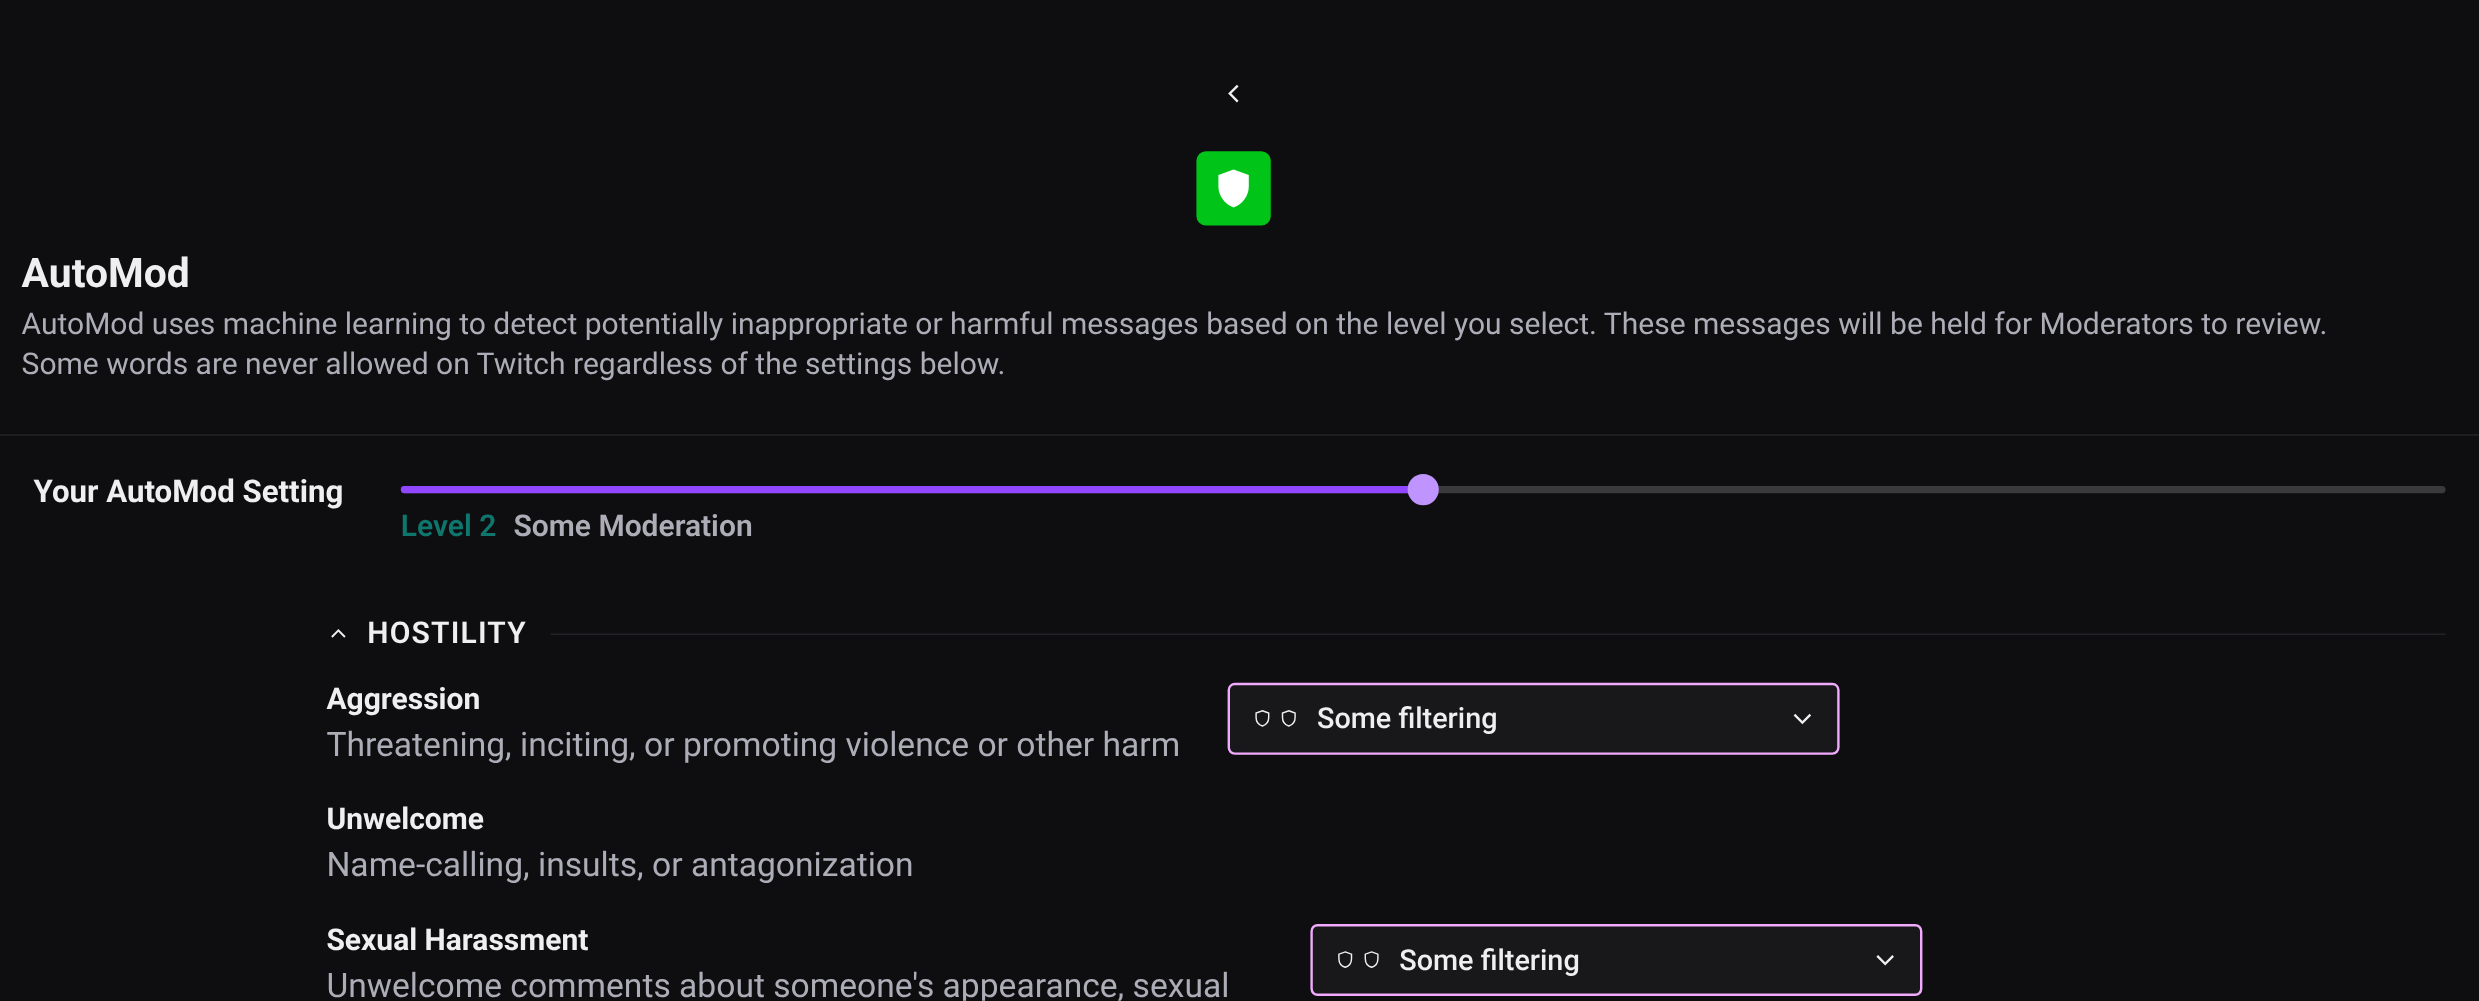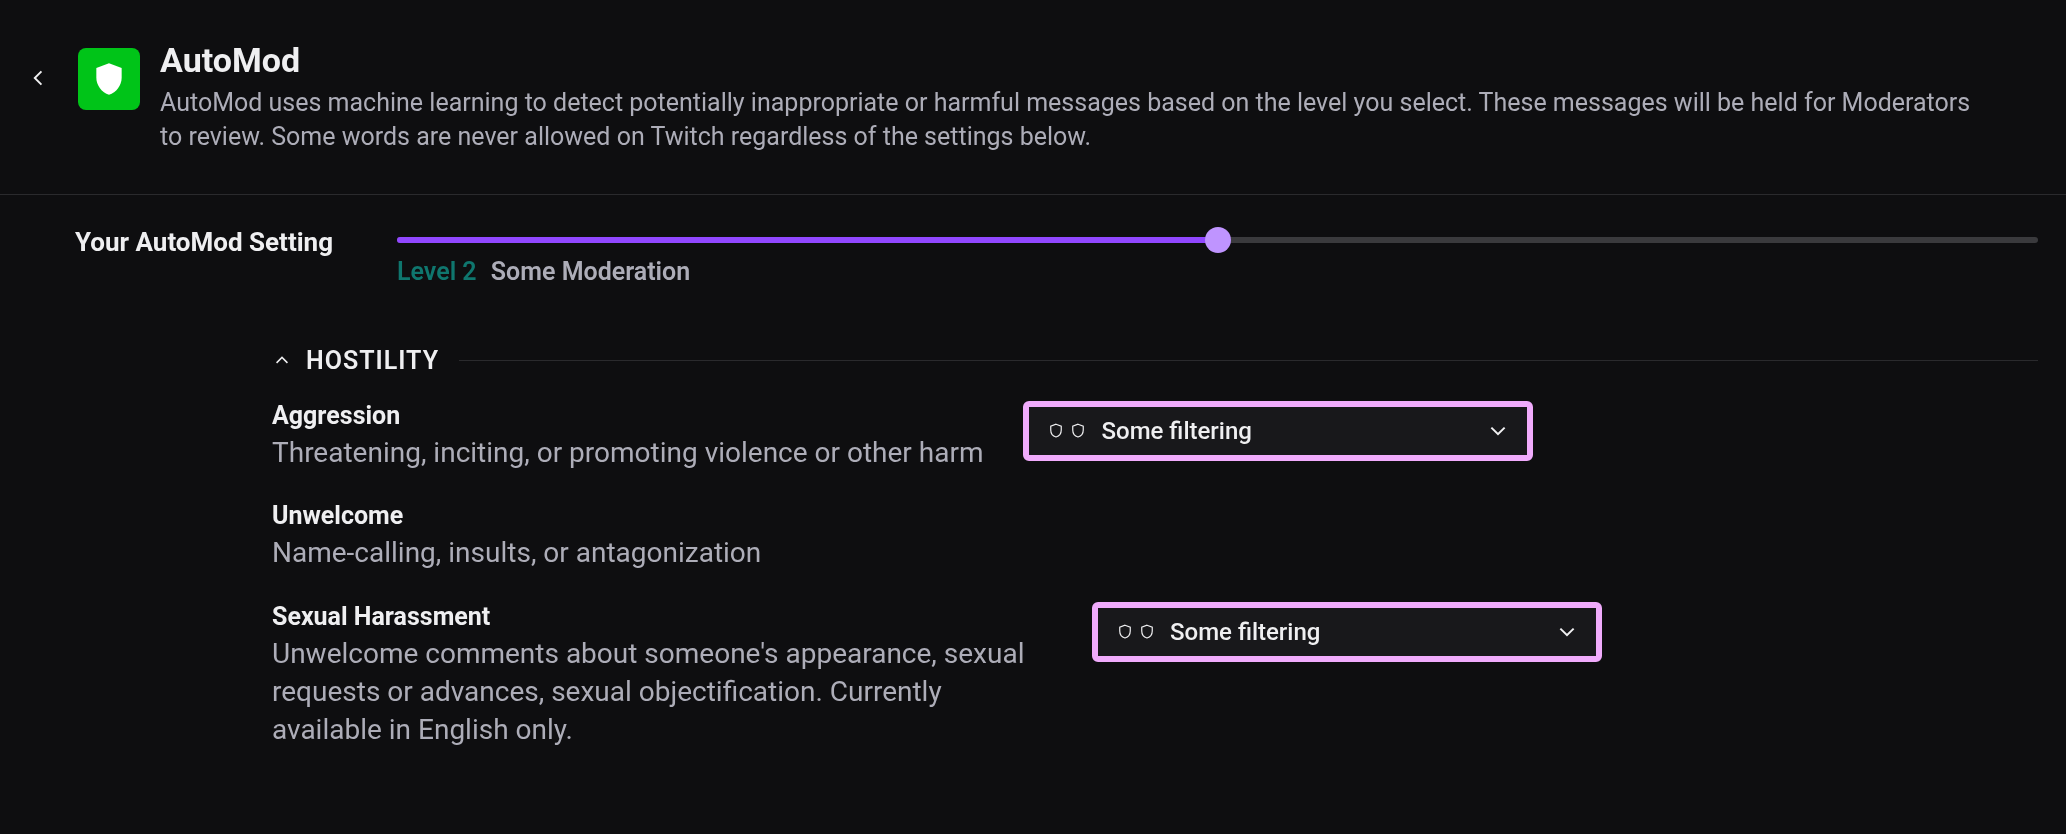--- a/index.html
+++ b/index.html
@@ -6,24 +6,25 @@
   body {
     background: #0e0e10;
     color: #efeff1;
     font-family: -apple-system, BlinkMacSystemFont, "Segoe UI", Roboto, Helvetica, Arial, sans-serif;
     width: 2066px;
     height: 834px;
     overflow: hidden;
   }
   .header {
     display: flex;
-    align-items: flex-start;
+    align-items: center;
     padding: 40px 28px 40px 18px;
     border-bottom: 1px solid #2a2a2d;
     gap: 20px;
+    flex-direction: column;
   }
   .back-btn {
     display: flex;
     align-items: center;
     justify-content: center;
     width: 40px;
     height: 40px;
     margin-top: 18px;
     cursor: pointer;
   }
@@ -47,22 +48,21 @@
   }
   .header-desc {
     font-size: 25px;
     color: #adadb8;
     line-height: 1.35;
   }
   .content { padding: 32px 28px 0 28px; }
   .setting-row {
     display: flex;
     align-items: flex-start;
-    gap: 64px;
-    margin-left: 47px;
+    gap: 48px;
   }
   .setting-label {
     font-size: 26px;
     font-weight: 700;
     white-space: nowrap;
     padding-top: 0;
   }
   .slider-wrap { flex: 1; }
   .slider-track {
     position: relative;
@@ -136,21 +136,21 @@
     margin-bottom: 4px;
   }
   .item-desc {
     font-size: 28px;
     color: #adadb8;
     line-height: 1.35;
   }
   .select-box {
     width: 510px;
     height: 60px;
-    border: 6px solid #f0abfc;
+    border: 2px solid #f0abfc;
     border-radius: 6px;
     background: #18181b;
     display: flex;
     align-items: center;
     padding: 0 18px;
     cursor: pointer;
     flex-shrink: 0;
     margin-right: 160px;
   }
   .select-box .shields {

